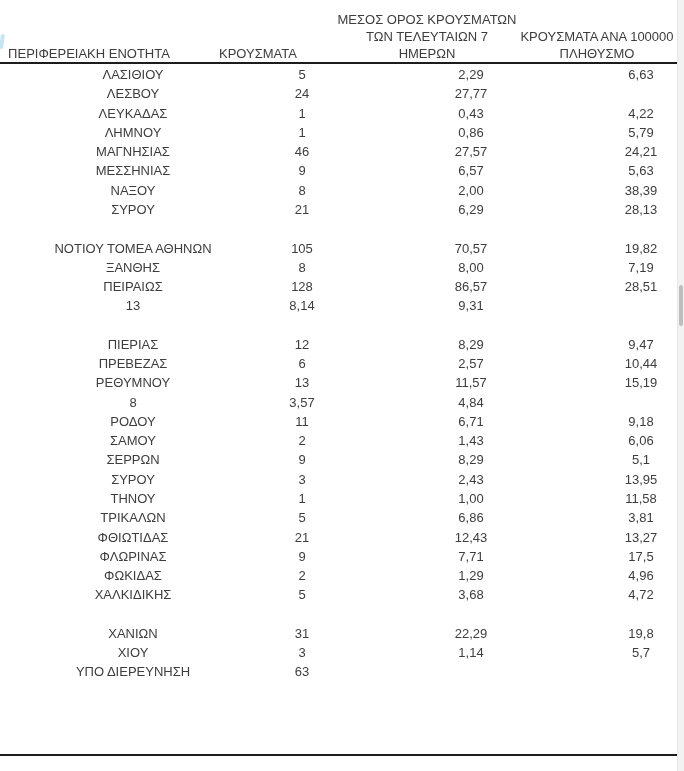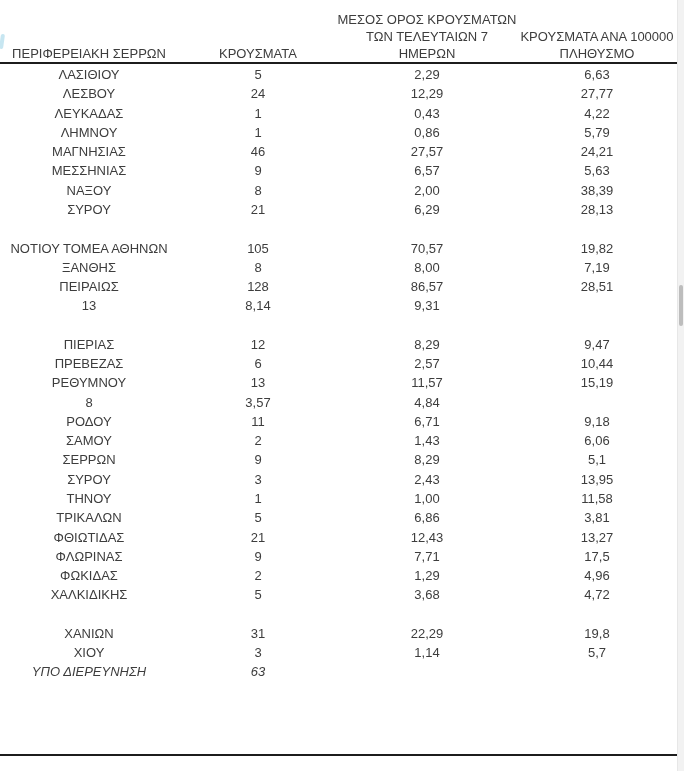--- a/index.html
+++ b/index.html
@@ -7,41 +7,41 @@
     width:684px;height:771px;background:#ffffff;overflow:hidden;
     font-family:"Liberation Sans","DejaVu Sans",sans-serif;
     color:#3d3d3d;font-size:13px;
   }
   .page{position:relative;width:684px;height:771px;background:#ffffff;}
   .content{position:absolute;left:0;top:0;width:678px;}
   .grid{display:grid;grid-template-columns:178px 160px 178px 162px;}
   .hcell{display:flex;flex-direction:column;justify-content:flex-end;align-items:center;}
   .hline{line-height:17px;white-space:nowrap;}
   .header{height:59px;border-bottom:2px solid #1c1c1c;padding-top:3px;box-sizing:content-box;}
-  .body{margin-top:1px;}
+  .body{margin-top:1px;padding-left:44px;}
   .row{height:19.28px;}
   .row .cell{display:flex;align-items:center;justify-content:center;white-space:nowrap;overflow:visible;}
-  .row.italic .cell{font-style:italic;}
+  .row.italic .cell{}
   .bottom-rule{position:absolute;left:0;top:754px;width:678px;height:2px;background:#1c1c1c;}
   .scrollbar-track{position:absolute;right:0;top:0;width:6px;height:771px;background:#f2f2f2;border-left:1px solid #e7e7e7;}
   .scrollbar-thumb{position:absolute;right:1px;top:285px;width:4px;height:41px;background:#bdbdbd;border-radius:2px;}
   .edge-artifact{position:absolute;left:0;top:34px;width:4px;height:15px;background:#b9e0ee;opacity:.8;transform:rotate(8deg);border-radius:2px;}
 </style>
 </head>
 <body>
 
 <div class="page">
 
   <div class="edge-artifact"></div>
 
   <div class="content">
 
     <div class="header grid">
       <div class="hcell">
-        <div class="hline">ΠΕΡΙΦΕΡΕΙΑΚΗ ΣΕΡΡΩΝ</div>
+        <div class="hline">ΠΕΡΙΦΕΡΕΙΑΚΗ ΕΝΟΤΗΤΑ</div>
       </div>
       <div class="hcell">
         <div class="hline">ΚΡΟΥΣΜΑΤΑ</div>
       </div>
       <div class="hcell">
         <div class="hline">ΜΕΣΟΣ ΟΡΟΣ ΚΡΟΥΣΜΑΤΩΝ</div>
         <div class="hline">ΤΩΝ ΤΕΛΕΥΤΑΙΩΝ 7</div>
         <div class="hline">ΗΜΕΡΩΝ</div>
       </div>
       <div class="hcell">
@@ -53,21 +53,20 @@
     <div class="body">
         <div class="row grid">
           <div class="cell">ΛΑΣΙΘΙΟΥ</div>
           <div class="cell">5</div>
           <div class="cell">2,29</div>
           <div class="cell">6,63</div>
         </div>
         <div class="row grid">
           <div class="cell">ΛΕΣΒΟΥ</div>
           <div class="cell">24</div>
-          <div class="cell">12,29</div>
           <div class="cell">27,77</div>
         </div>
         <div class="row grid">
           <div class="cell">ΛΕΥΚΑΔΑΣ</div>
           <div class="cell">1</div>
           <div class="cell">0,43</div>
           <div class="cell">4,22</div>
         </div>
         <div class="row grid">
           <div class="cell">ΛΗΜΝΟΥ</div>

